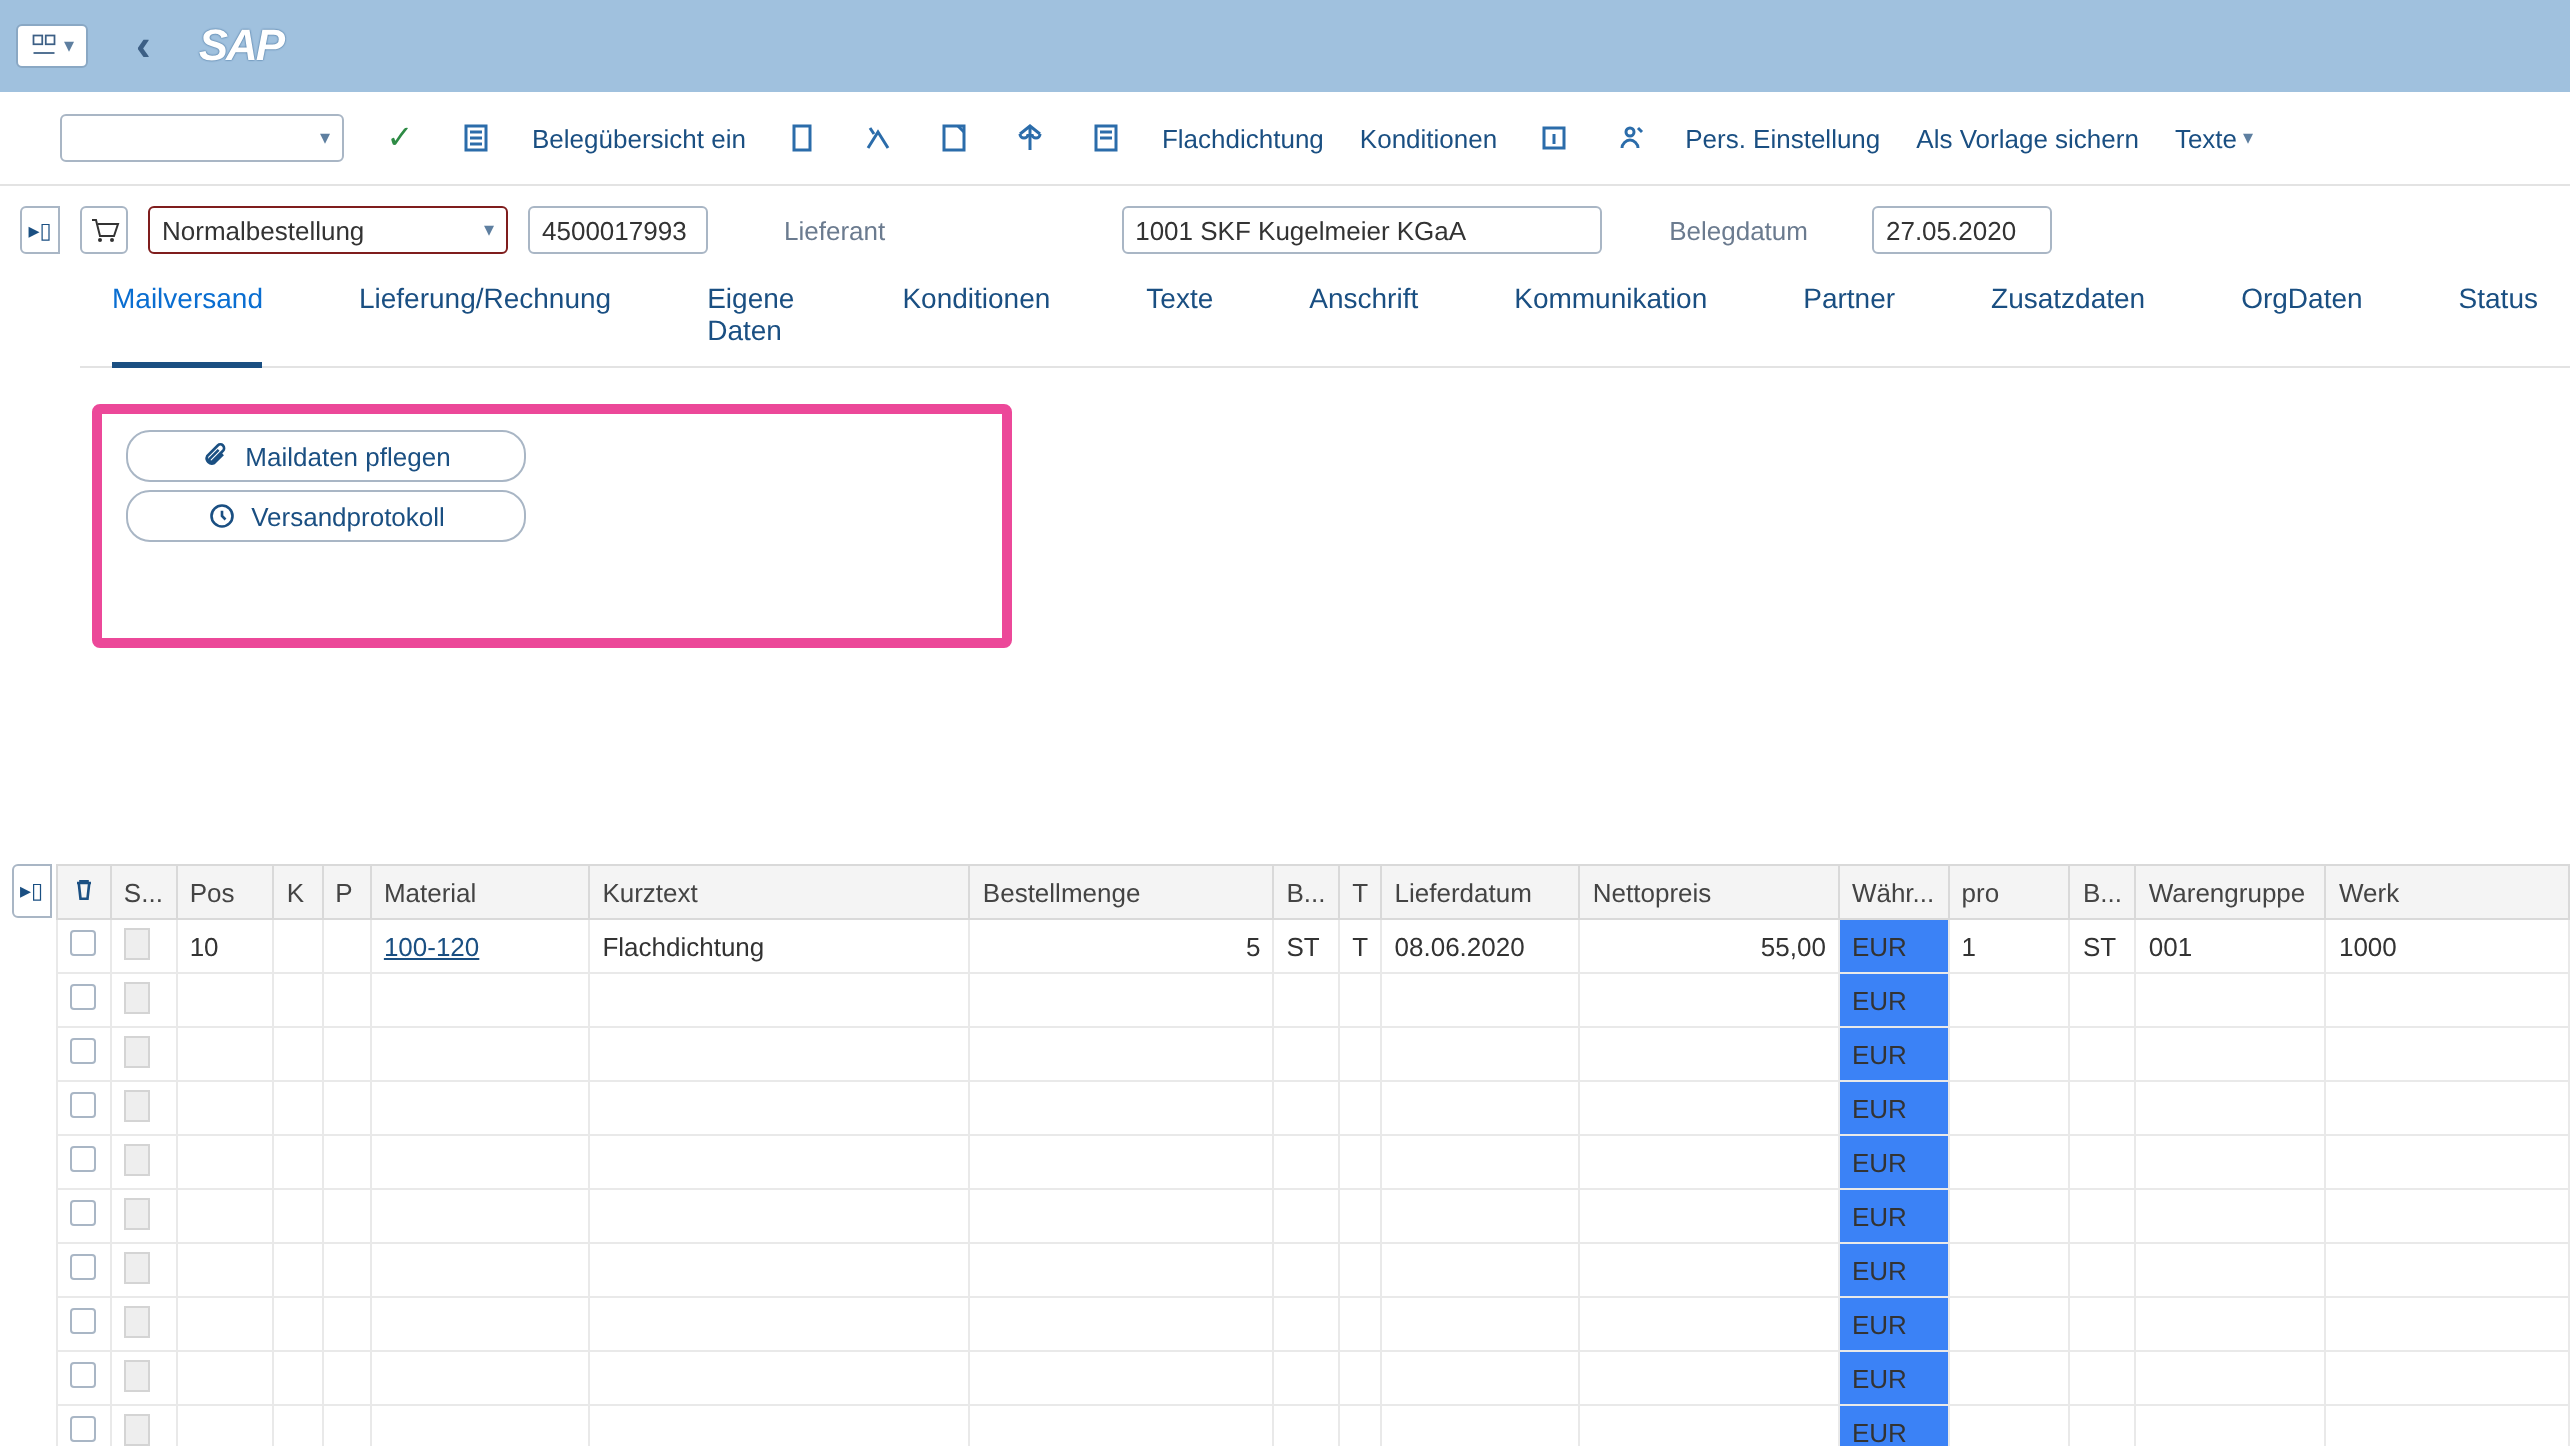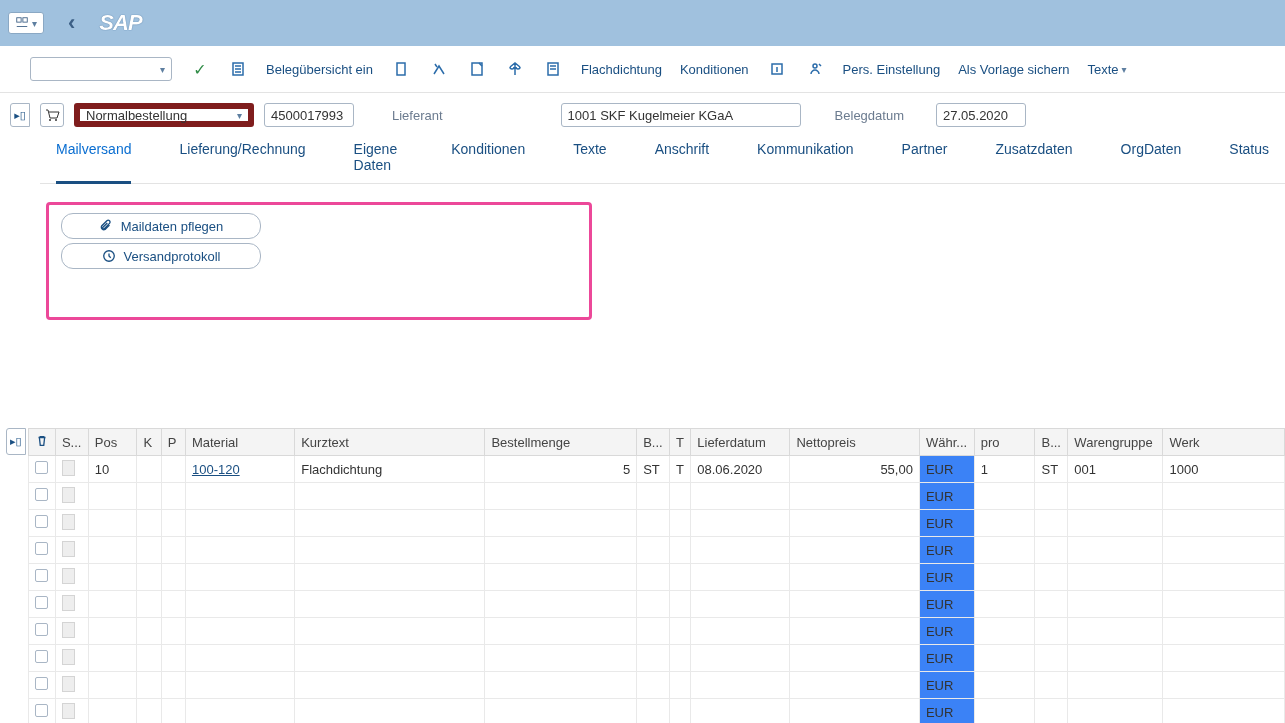--- a/index.html
+++ b/index.html
@@ -19,33 +19,33 @@
 .tb-combo { width: 142px; height: 24px; border: 1px solid #a9b6c5; border-radius: 3px; display: flex; align-items: center; justify-content: flex-end; padding: 0 6px; }
 .tb-icon { color: #16659c; display: inline-flex; align-items: center; justify-content: center; width: 20px; height: 20px; }
 .tb-icon svg { width: 16px; height: 16px; stroke: #2b6caa; fill: none; stroke-width: 1.5; }
 .check { color: #2e8b45; font-size: 16px; }
 .tb-link { color: #1a4f82; cursor: pointer; }
 .more { display: flex; align-items: center; gap: 3px; }
 
 .header-row { padding: 10px 10px 6px 10px; display: flex; align-items: center; gap: 10px; }
 .collapse-btn { width: 20px; height: 24px; border: 1px solid #a9b6c5; border-radius: 3px 0 0 3px; display: flex; align-items: center; justify-content: center; font-size: 11px; color: #1a4f82; }
 .cart-icon { width: 24px; height: 24px; border: 1px solid #a9b6c5; border-radius: 3px; display: flex; align-items: center; justify-content: center; }
-.select-ord { width: 180px; height: 24px; border: 6px solid #7f1d1d; border-radius: 3px; display: flex; align-items: center; justify-content: space-between; padding: 0 6px; font-size: 13px; }
+.select-ord { width: 180px; height: 24px; border: 1px solid #7f1d1d; border-radius: 3px; display: flex; align-items: center; justify-content: space-between; padding: 0 6px; font-size: 13px; }
 .hdr-input { height: 24px; border: 1px solid #a9b6c5; border-radius: 3px; padding: 0 6px; font-size: 13px; display: flex; align-items: center; }
 .hdr-label { color: #6b7b8f; font-size: 13px; }
 .w90 { width: 90px; } .w240 { width: 240px; margin-left: 48px; }
 
 .tabs-wrap { display: flex; align-items: flex-start; }
 .tabs { display: flex; gap: 48px; padding: 0 16px; border-bottom: 1px solid #e3e3e3; flex: 1; }
 .tab { color: #1a4f82; padding: 8px 0 10px 0; cursor: pointer; font-size: 14px; }
 .tab.active { border-bottom: 3px solid #1a4f82; margin-bottom: -1px; color: #0a6ed1; }
 
 .panel { padding: 18px 46px; }
 .panel-title { color: #555; font-size: 14px; margin-bottom: 6px; }
-.panel-box { border: 3px solid #ec4899; border-radius: 4px; padding: 8px 16px 44px 12px; width: 546px; }
+.panel-box { border: 5px solid #ec4899; border-radius: 4px; padding: 8px 16px 44px 12px; width: 460px; }
 .panel-btn { width: 200px; height: 26px; border: 1px solid #a9b6c5; border-radius: 12px; display: flex; align-items: center; justify-content: center; gap: 8px; color: #1a4f82; margin-bottom: 4px; font-size: 13px; cursor: pointer; }
 .panel-btn svg { width: 14px; height: 14px; stroke: #1a4f82; fill: none; stroke-width: 1.5; }
 
 .grid-wrap { display: flex; }
 .grid-collapse { width: 20px; height: 27px; border: 1px solid #a9b6c5; border-radius: 3px 0 0 3px; display: flex; align-items: center; justify-content: center; font-size: 11px; color: #1a4f82; margin: 0 2px 0 6px; }
 table.grid { border-collapse: collapse; width: 100%; }
 table.grid th { background: #f4f4f4; border: 1px solid #d9d9d9; text-align: left; padding: 4px 6px; font-weight: normal; color: #444; height: 27px; font-size: 13px; white-space: nowrap; overflow: hidden; }
 table.grid td { border: 1px solid #e9e9e9; padding: 2px 6px; height: 27px; font-size: 13px; white-space: nowrap; }
 table.grid td.grey { background: #3b82f6; }
 .cb { width: 13px; height: 13px; border: 1px solid #a9b6c5; border-radius: 2px; display: inline-block; }

